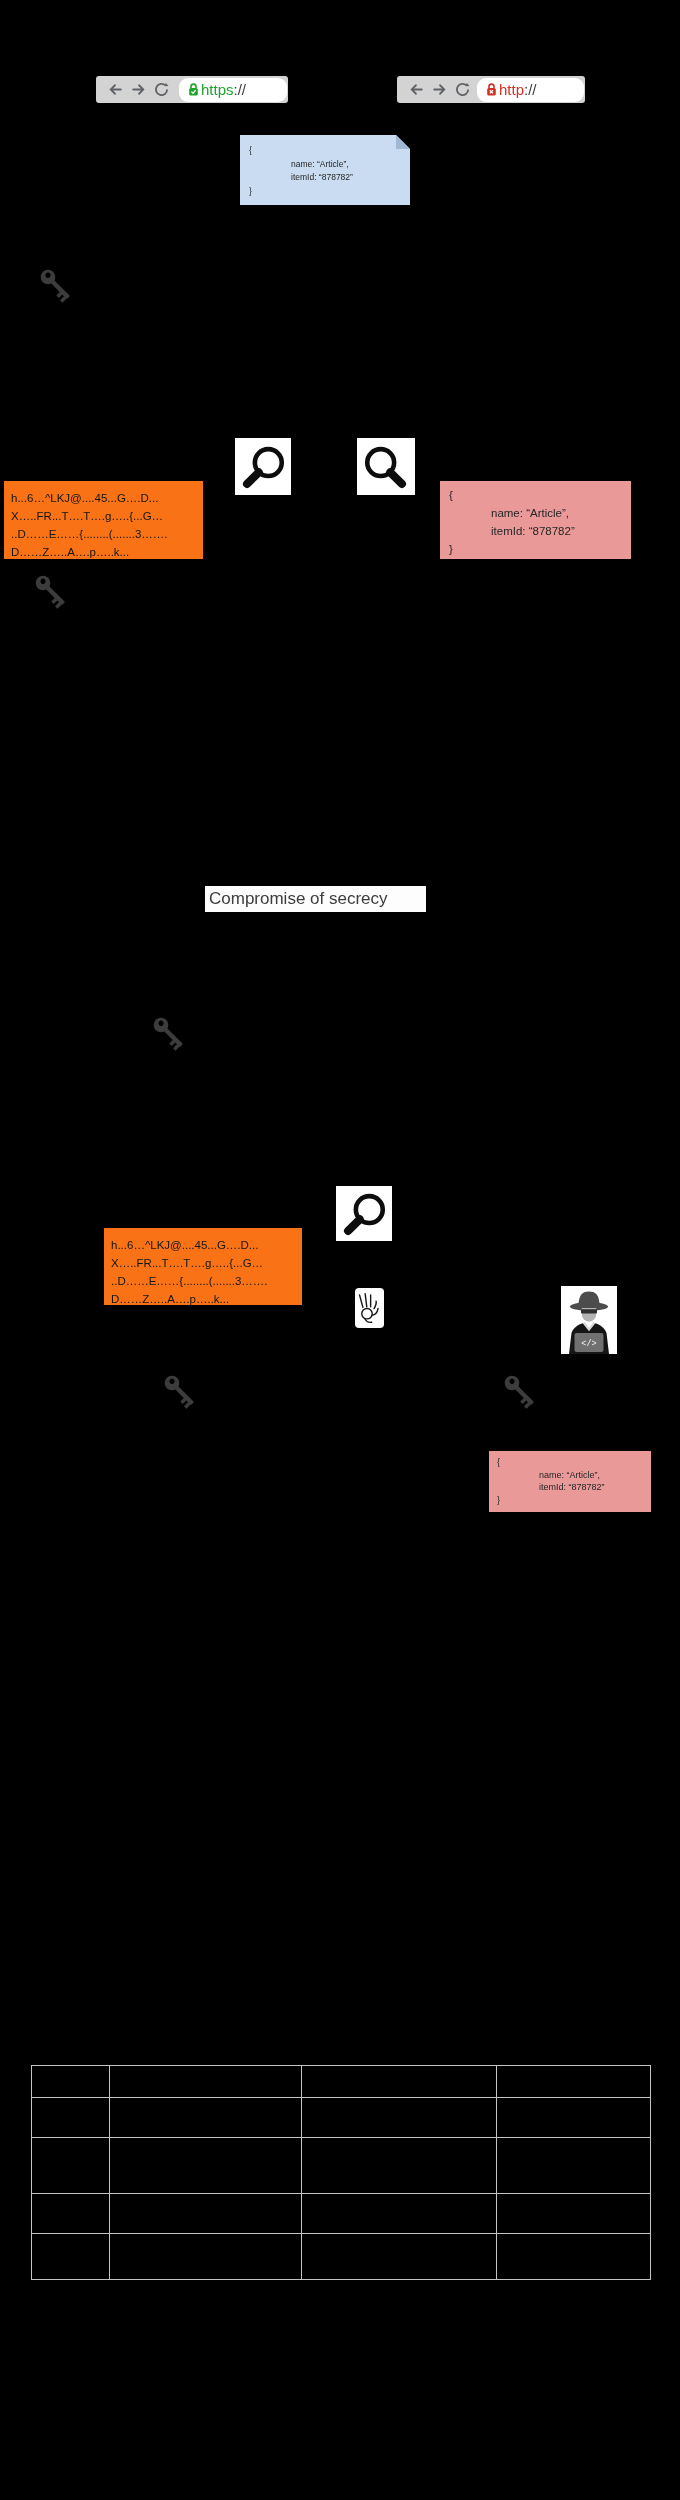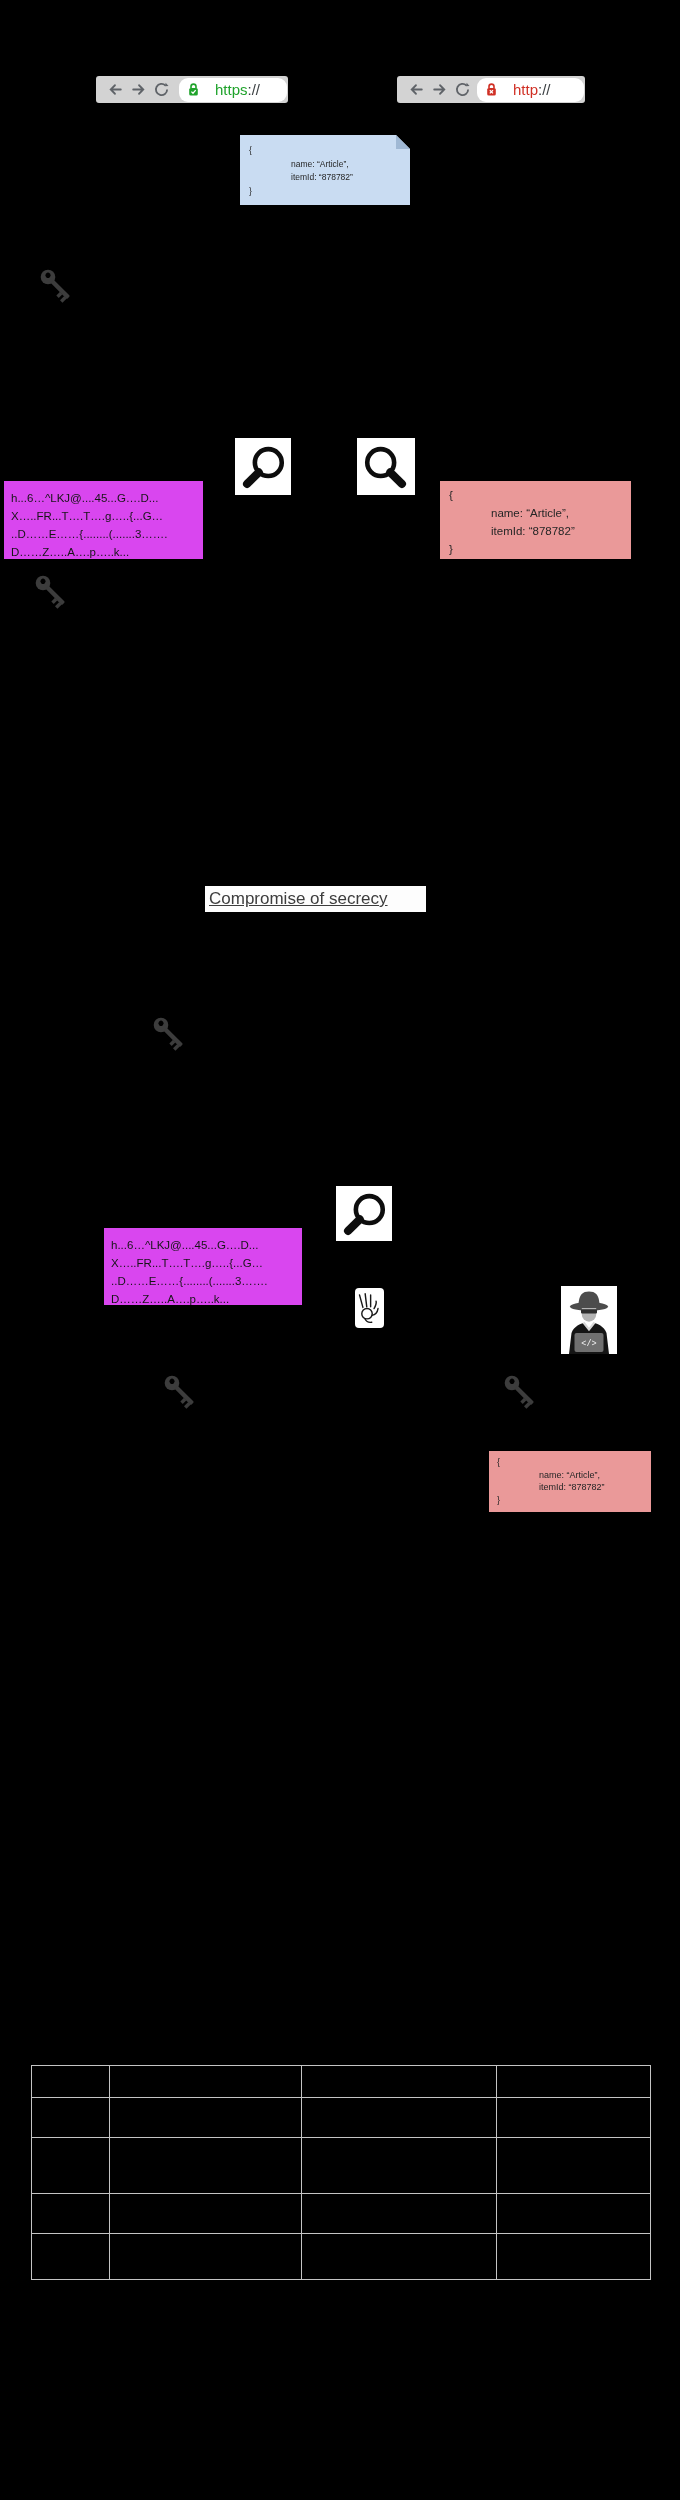--- a/index.html
+++ b/index.html
@@ -5,46 +5,46 @@
   html,body{margin:0;padding:0;background:#000;}
   .canvas{position:relative;width:680px;height:2500px;background:#000;overflow:hidden;
           font-family:"Liberation Sans",sans-serif;}
   .abs{position:absolute;}
 
   
   .browser-bar{position:absolute;height:27px;background:#d3d3d3;border-radius:3px;
                display:flex;align-items:center;padding-left:11px;box-sizing:border-box;}
   .nav-ico{width:17px;height:17px;margin-right:6px;flex:0 0 auto;}
   .url-field{margin-left:auto;margin-right:1px;width:108px;height:24px;background:#fff;
-             border-radius:9px;display:flex;align-items:center;gap:15px;
+             border-radius:9px;display:flex;align-items:center;gap:1px;
              padding:0 6px 0 8px;box-sizing:border-box;font-size:15px;font-weight:500;}
   .lock-ico{width:13px;height:15px;flex:0 0 auto;}
   .scheme-secure{color:#1fa32b;}
   .scheme-insecure{color:#d03025;}
   .sep{color:#3c4043;}
 
   
   .payload-box{position:absolute;color:#262626;box-sizing:border-box;}
   .payload-box .ln{white-space:nowrap;}
   .payload-box .indent{padding-left:42px;}
   .note-blue{background:#c9dcf2;clip-path:polygon(0 0,calc(100% - 14px) 0,100% 14px,100% 100%,0 100%);
              font-size:8.5px;line-height:13.5px;padding:9px 0 0 9px;}
   .note-fold{position:absolute;top:0;right:0;width:0;height:0;
              border-bottom:14px solid #9fb8d4;border-right:14px solid transparent;}
   .pink{background:#ea9999;}
   .pink-md{font-size:11.5px;line-height:18px;padding:5px 0 0 9px;}
   .pink-xs{font-size:9px;line-height:12.5px;padding:5px 0 0 8px;}
-  .cipher-box{position:absolute;background:#d946ef;color:#161616;font-size:11.5px;
+  .cipher-box{position:absolute;background:#f97316;color:#161616;font-size:11.5px;
               line-height:18px;padding:8px 0 0 7px;box-sizing:border-box;white-space:nowrap;}
 
   
   .white-sq{position:absolute;background:#fff;display:flex;align-items:center;justify-content:center;}
   .key-icon{position:absolute;width:46px;height:46px;}
   .caption{position:absolute;background:#fdfdfd;color:#3d3d3d;font-size:17px;
-           line-height:26px;padding-left:4px;box-sizing:border-box;white-space:nowrap;text-decoration:underline;}
+           line-height:26px;padding-left:4px;box-sizing:border-box;white-space:nowrap;}
 
   
   .summary-table{position:absolute;left:31px;top:2065px;display:grid;
                  grid-template-columns:78px 192px 195px 154px;
                  grid-template-rows:32px 40px 56px 40px 46px;
                  border-left:1px solid #c4c4c4;border-top:1px solid #c4c4c4;}
   .summary-table .cell{border-right:1px solid #c4c4c4;border-bottom:1px solid #c4c4c4;}
 </style>
 </head>
 <body>

